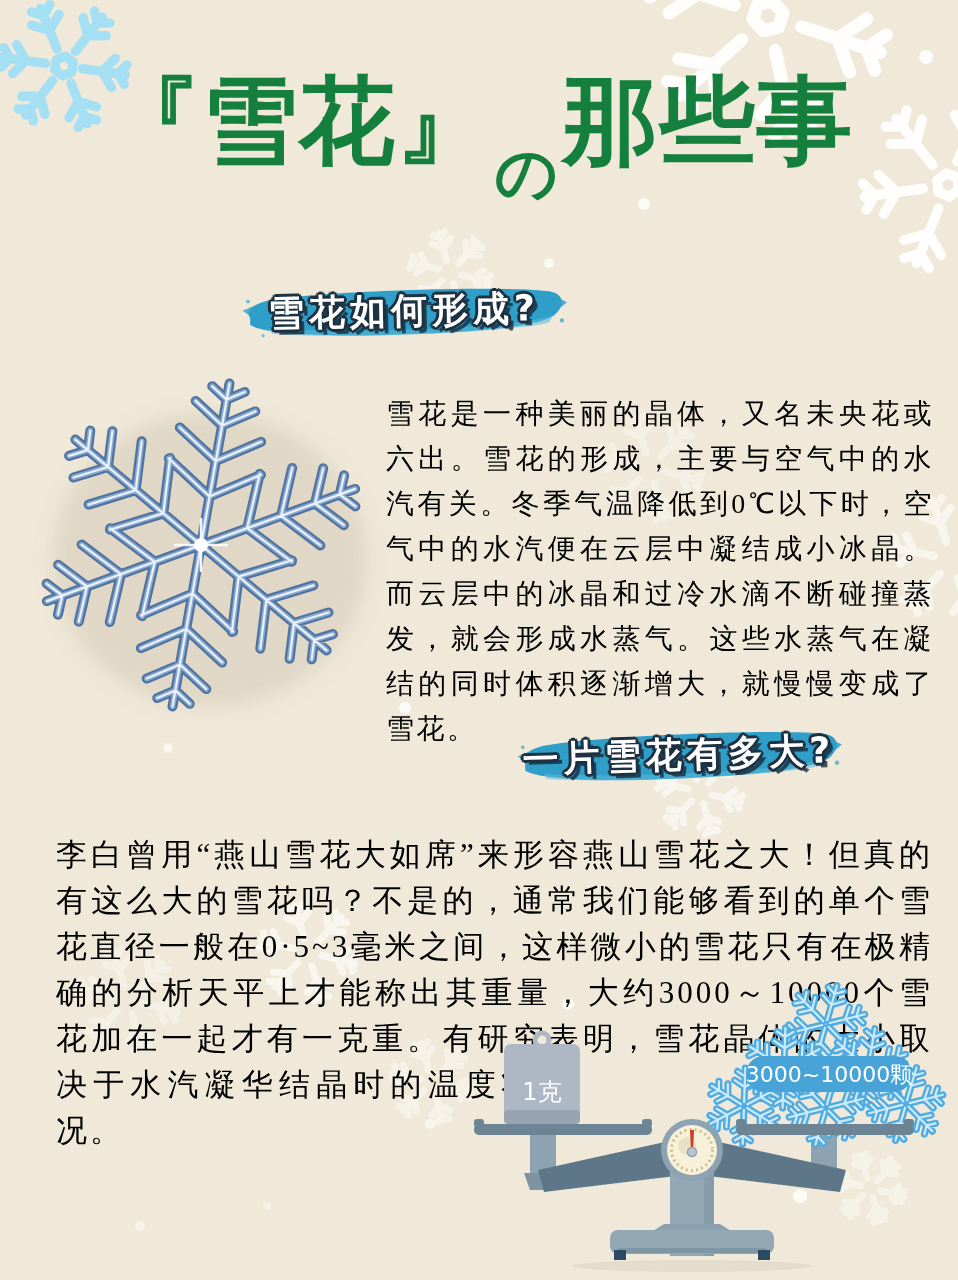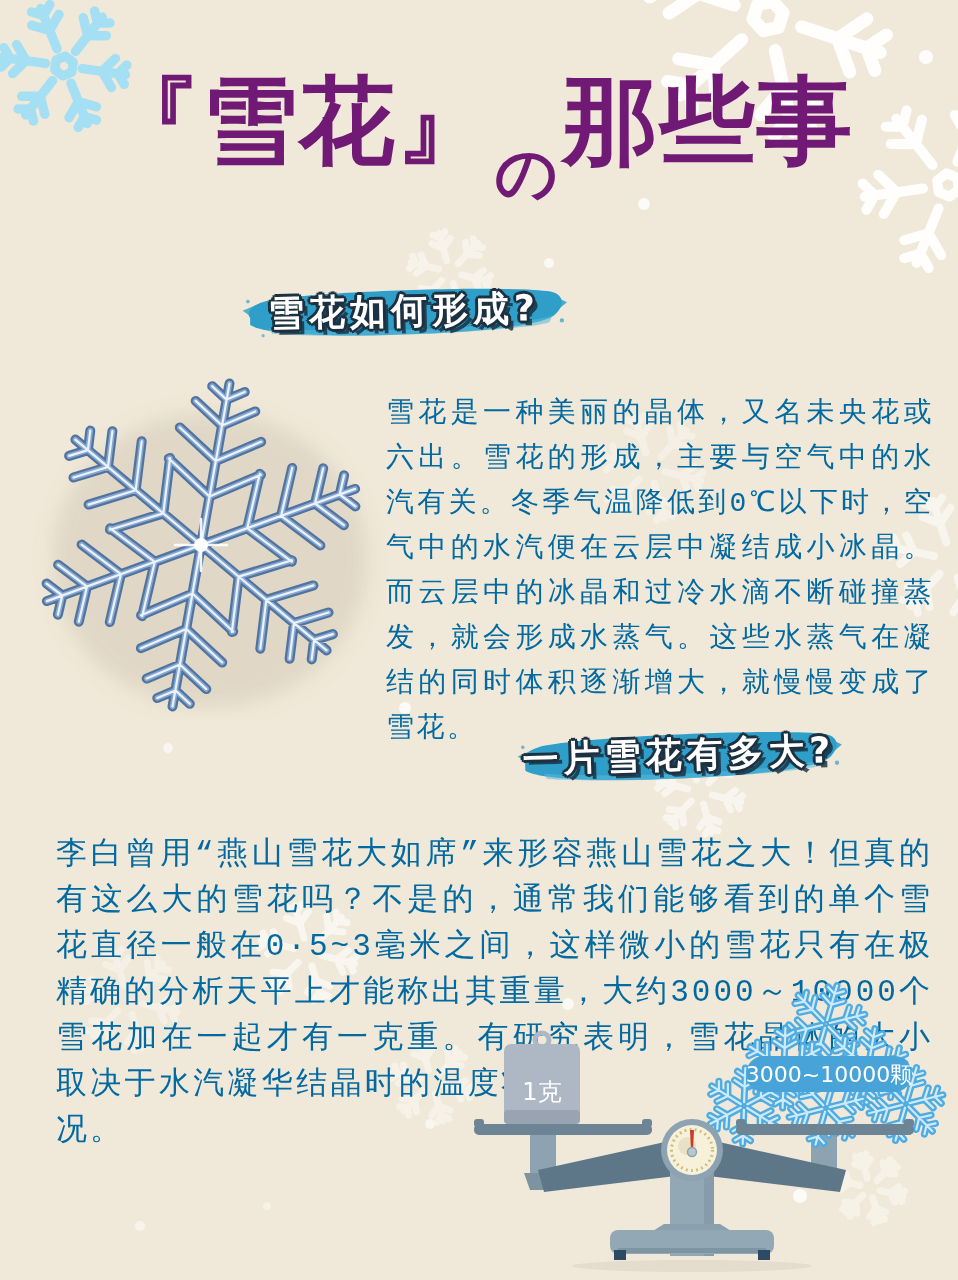--- a/index.html
+++ b/index.html
@@ -6,21 +6,21 @@
   .poster{
     position:relative; width:958px; height:1280px; overflow:hidden;
     background:#f0e9d9;
     font-family:"DejaVu Sans", sans-serif;
   }
   .decor-layer{position:absolute; left:0; top:0; pointer-events:none;}
 
   
   .title{
     position:absolute; left:0; top:58px; width:958px; text-align:center;
-    color:#701a75; font-family:"DejaVu Serif", serif; font-weight:700;
+    color:#15803d; font-family:"DejaVu Serif", serif; font-weight:700;
     white-space:nowrap;
   }
   .title .big{font-size:96px; letter-spacing:1px;}
   .title .particle{
     display:inline-block; font-size:62px; position:relative; top:40px;
     margin:0 4px 0 2px; font-weight:700;
   }
 
   
   .heading{position:absolute; width:352px; height:58px;}
@@ -32,22 +32,22 @@
     text-shadow:
       3px 0 0 var(--o), -3px 0 0 var(--o), 0 3px 0 var(--o), 0 -3px 0 var(--o),
       2px 2px 0 var(--o), -2px 2px 0 var(--o), 2px -2px 0 var(--o), -2px -2px 0 var(--o),
       5px 5px 0 rgba(23,42,58,.8);
   }
   .heading-1{left:228px; top:282px; transform:rotate(-1.2deg);}
   .heading-2{left:503px; top:726px; transform:rotate(-1.8deg);}
 
   
   .para{
-    position:absolute; color:#0369a1; text-align:justify;
-    font-family:Liberation Mono, monospace;
+    position:absolute; color:#000000; text-align:justify;
+    font-family:Liberation Serif, serif;
   }
   .para-1{left:386px; top:391px; width:548px; font-size:28px; line-height:45px; letter-spacing:2.5px;}
   .para-2{left:56px; top:832px; width:878px; font-size:31px; line-height:46px; letter-spacing:3px;}
   .sp1{float:right; width:1px; height:230px;}
   .sp2{float:right; clear:right; width:398px; height:220px;}
 
   
   .crystal{position:absolute; left:16px; top:374px; width:372px; height:346px;}
 
   

